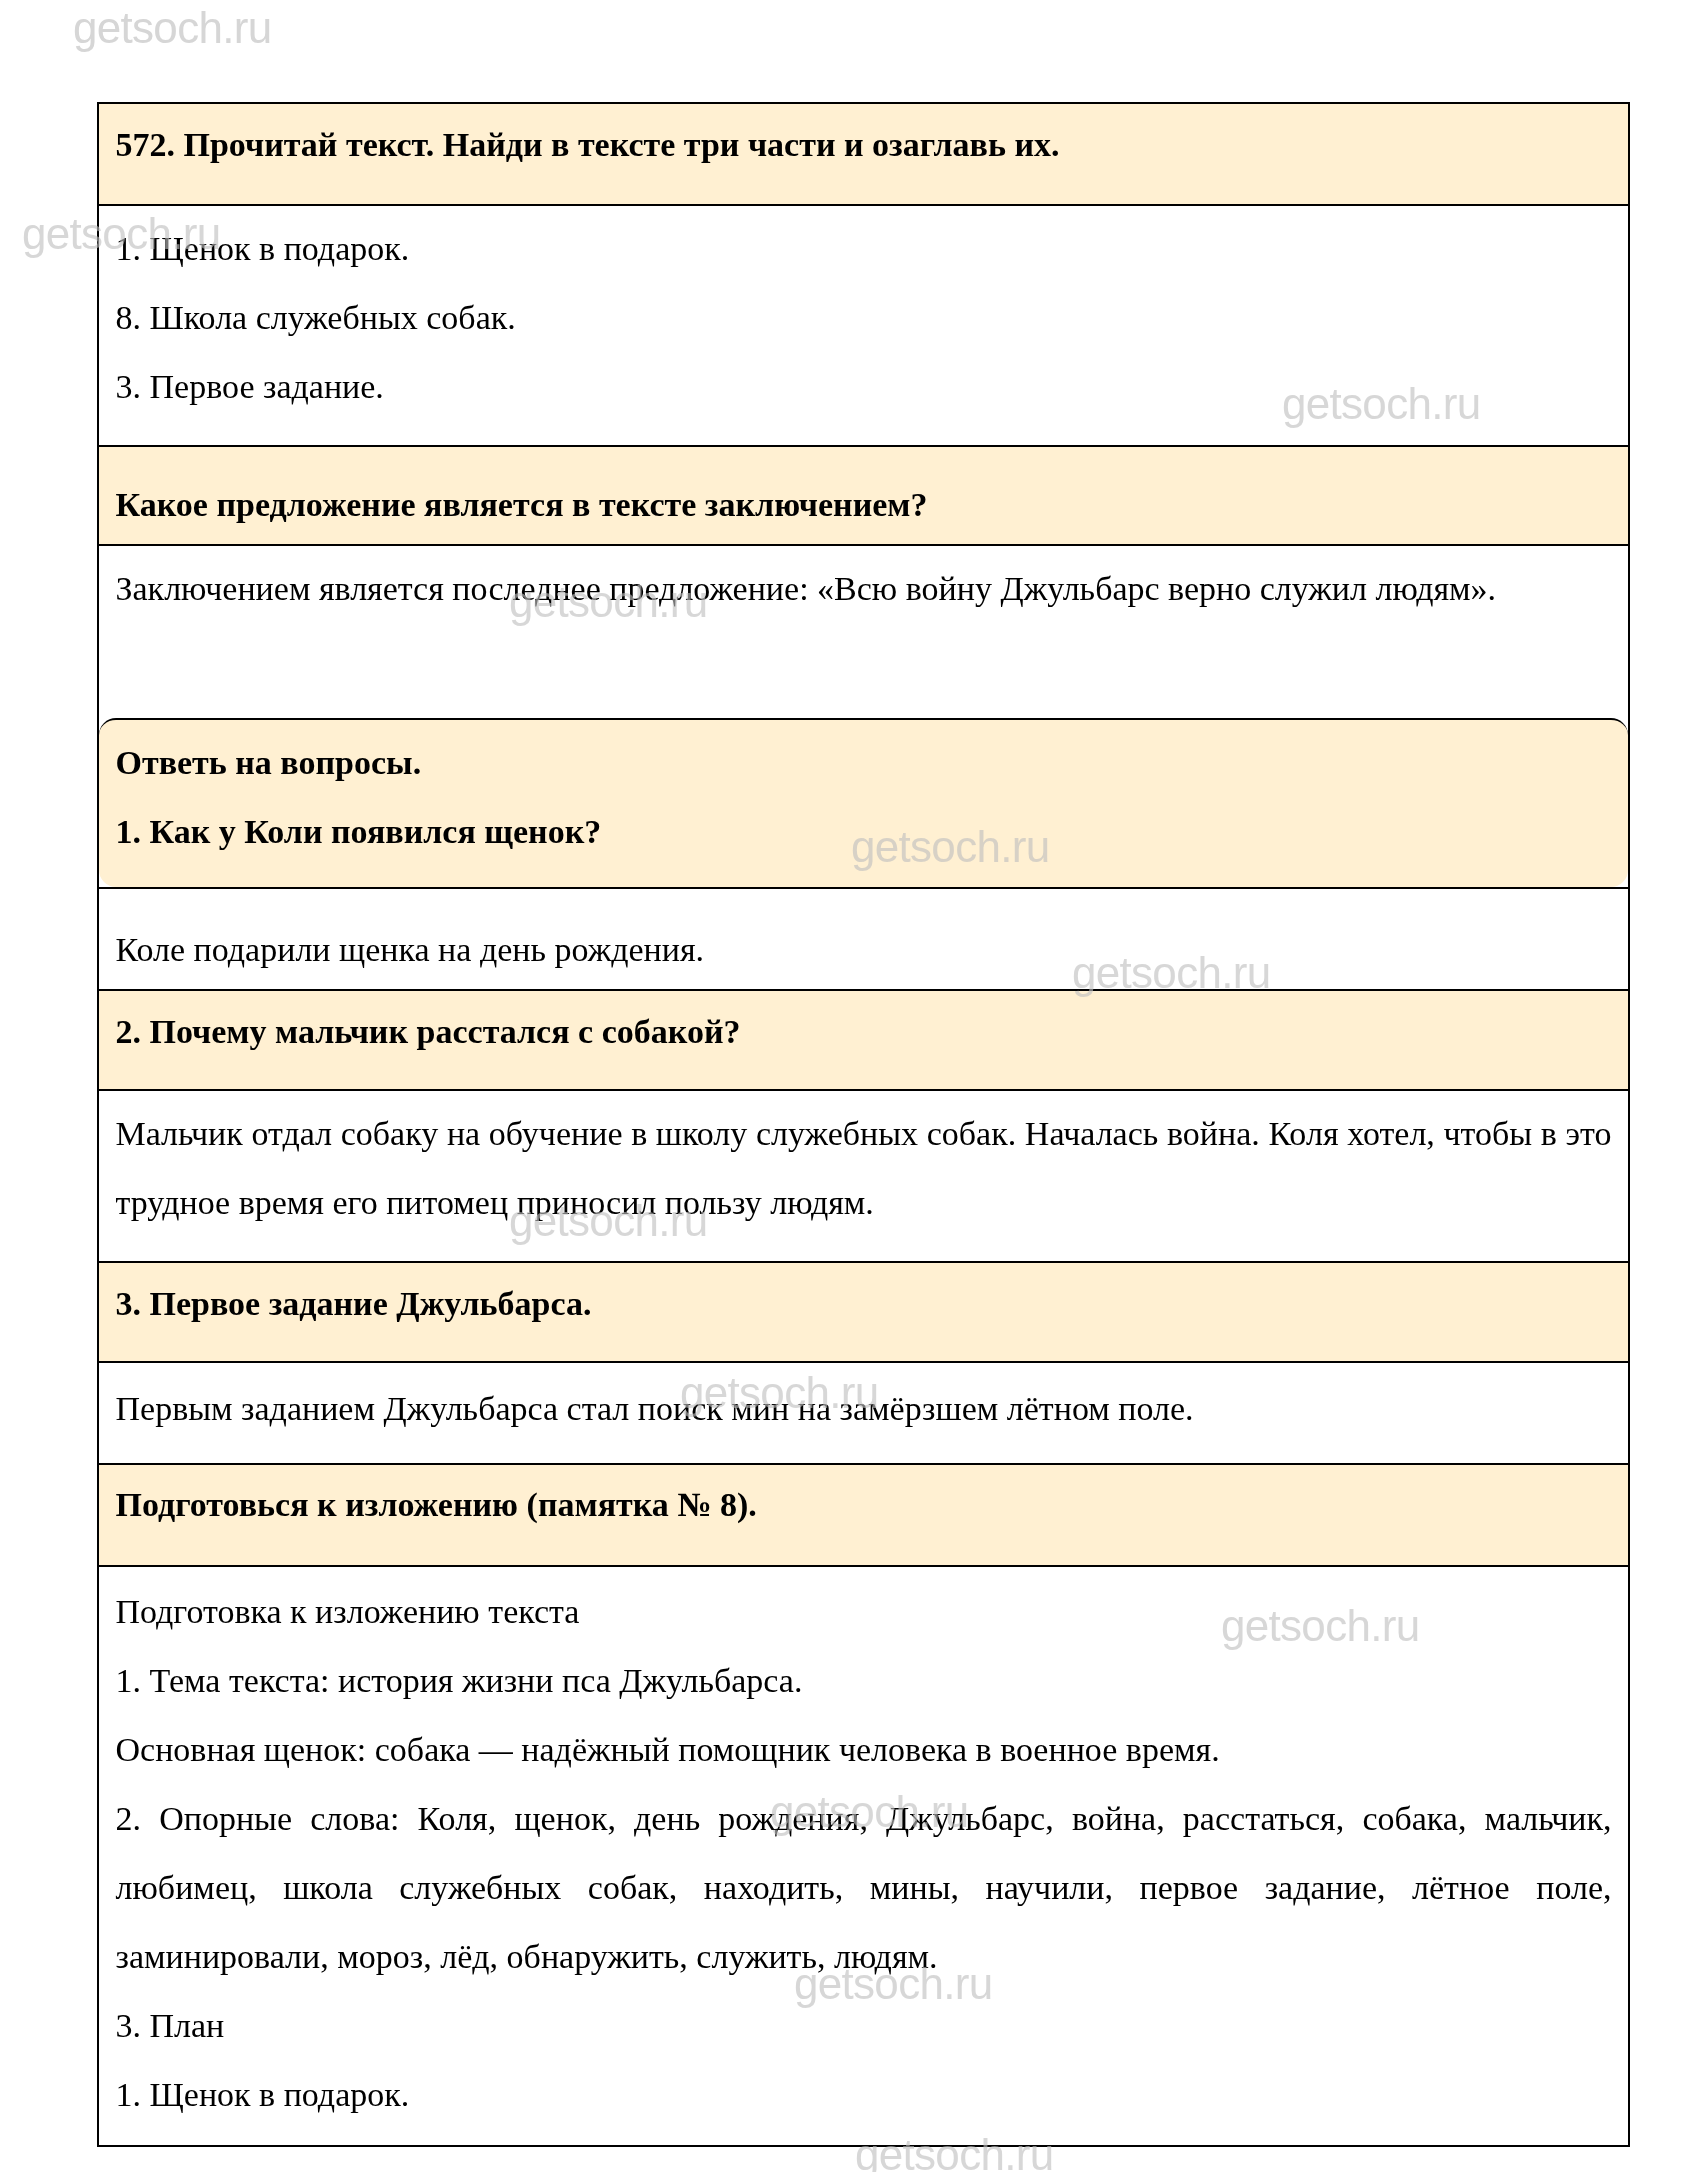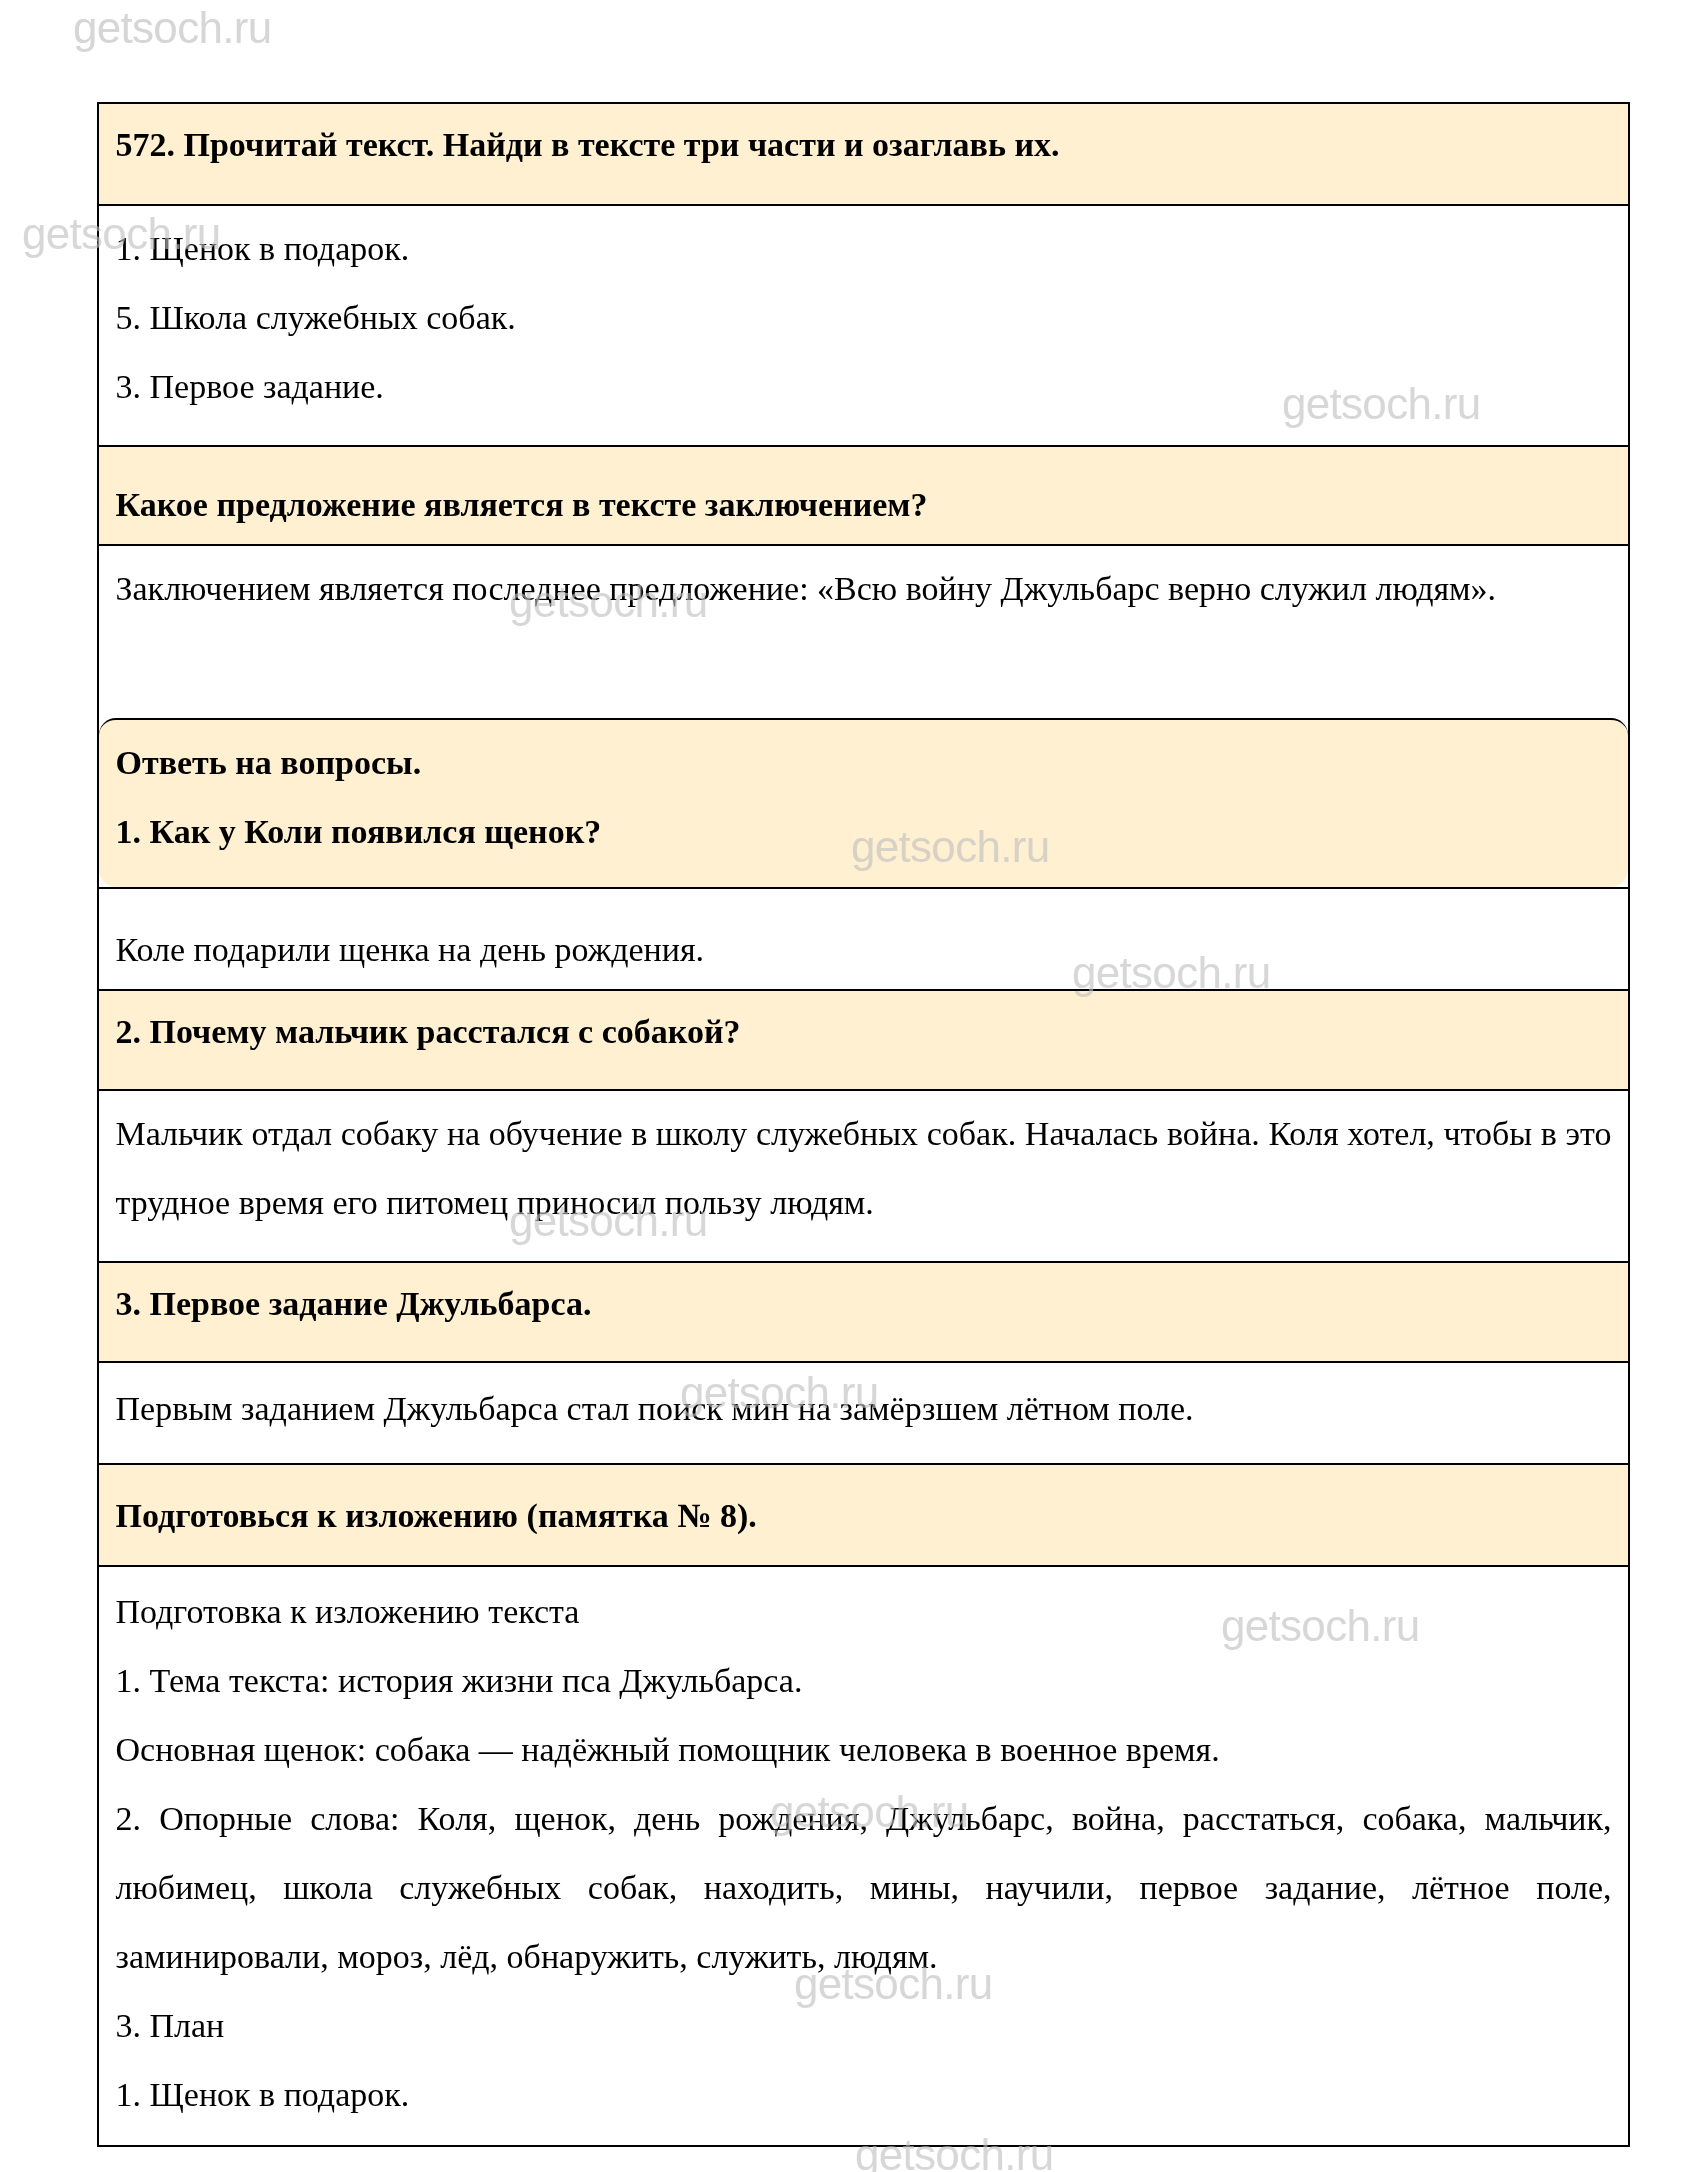--- a/index.html
+++ b/index.html
@@ -69,21 +69,21 @@
 </head>
 <body>
 
 <div class="sheet">
 
   <div class="row head" style="height:100px;padding-top:5.5px;">
     <span class="line">572. Прочитай текст. Найди в тексте три части и озаглавь их.</span>
   </div>
   <div class="row body" style="height:241px;padding-top:8.2px;">
     <span class="line">1. Щенок в подарок.</span>
-    <span class="line">5. Школа служебных собак.</span>
+    <span class="line">8. Школа служебных собак.</span>
     <span class="line">3. Первое задание.</span>
   </div>
 
   <div class="row head" style="height:99px;padding-top:23px;">
     <span class="line">Какое предложение является в тексте заключением?</span>
   </div>
   <div class="row body" style="height:174px;padding-top:8.2px;">
     <span class="line justify">Заключением является последнее предложение: «Всю войну Джульбарс верно служил людям».</span>
   </div>
 
@@ -102,21 +102,21 @@
     <span class="line justify">Мальчик отдал собаку на обучение в школу служебных собак. Началась война. Коля хотел, чтобы в это трудное время его питомец приносил пользу людям.</span>
   </div>
 
   <div class="row head" style="height:100px;padding-top:5.5px;">
     <span class="line">3. Первое задание Джульбарса.</span>
   </div>
   <div class="row body" style="height:102px;padding-top:11px;">
     <span class="line">Первым заданием Джульбарса стал поиск мин на замёрзшем лётном поле.</span>
   </div>
 
-  <div class="row head" style="height:102px;padding-top:16px;">
+  <div class="row head" style="height:102px;padding-top:5px;">
     <span class="line">Подготовься к изложению (памятка № 8).</span>
   </div>
   <div class="row body" style="height:580px;padding-top:9.6px;">
     <span class="line">Подготовка к изложению текста</span>
     <span class="line">1. Тема текста: история жизни пса Джульбарса.</span>
     <span class="line">Основная щенок: собака — надёжный помощник человека в военное время.</span>
     <span class="line justify">2. Опорные слова: Коля, щенок, день рождения, Джульбарс, война, расстаться, собака, мальчик, любимец, школа служебных собак, находить, мины, научили, первое задание, лётное поле, заминировали, мороз, лёд, обнаружить, служить, людям.</span>
     <span class="line">3. План</span>
     <span class="line">1. Щенок в подарок.</span>
   </div>

